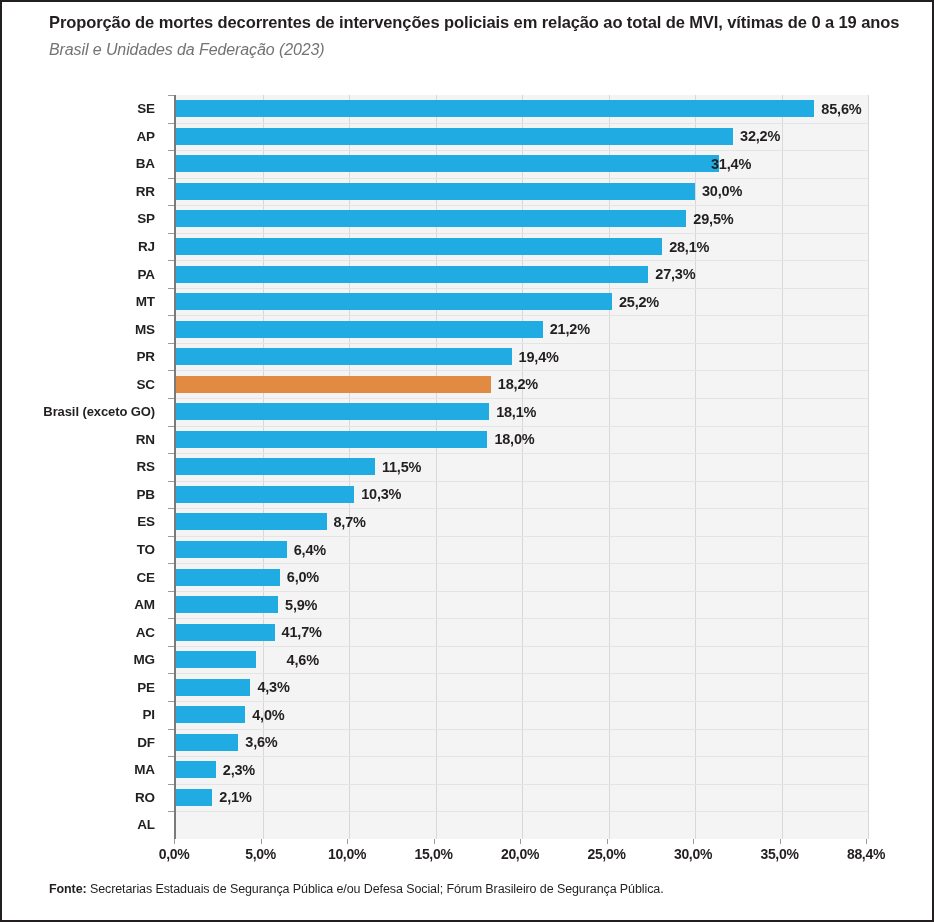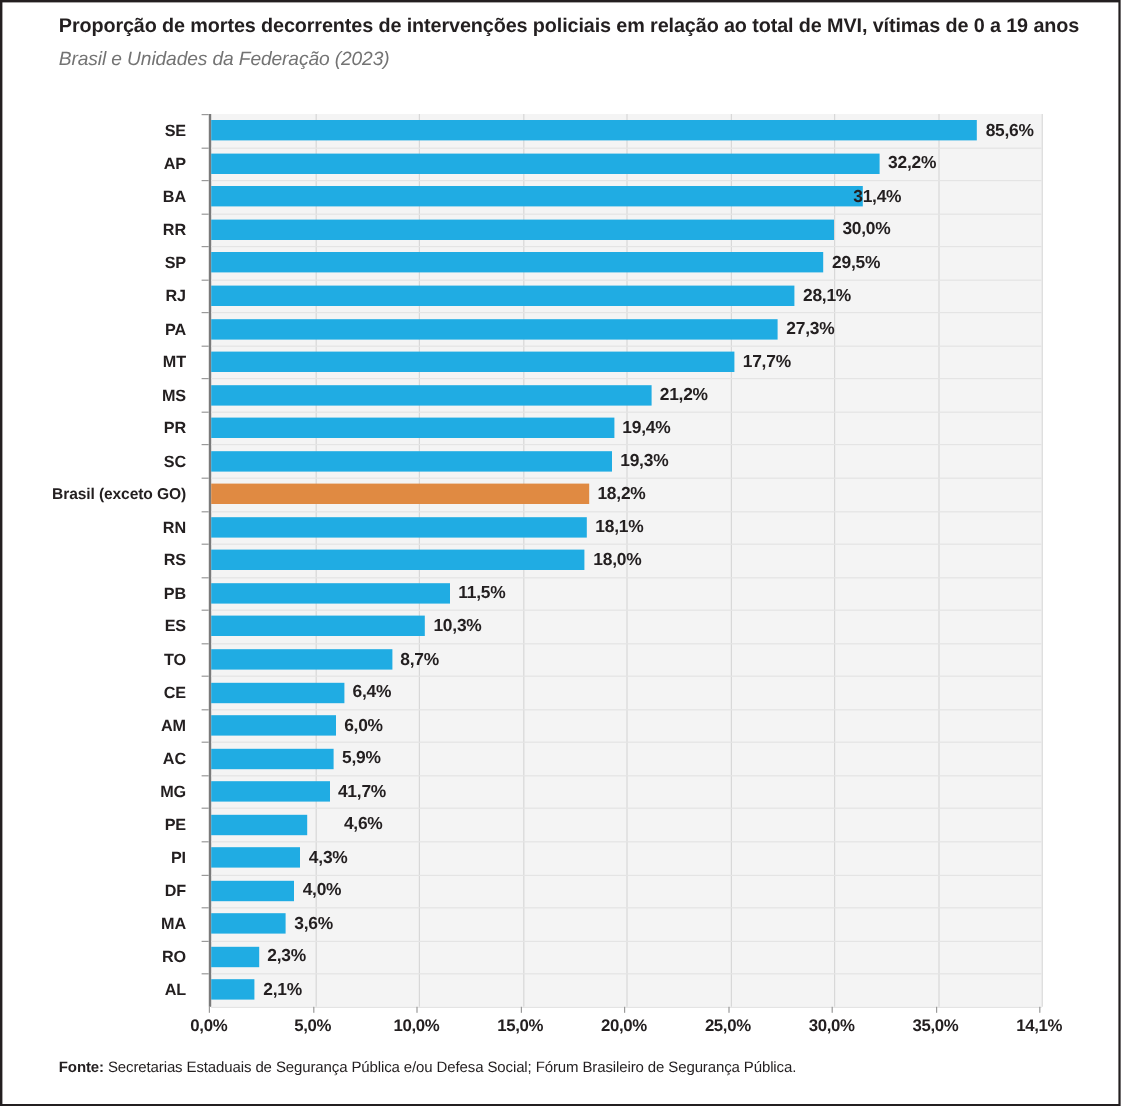--- a/index.html
+++ b/index.html
@@ -369,36 +369,31 @@
             <div class="bar-value" style="left: 486.13px;">28,1%</div>
           </div>
           <div class="row">
             <div class="band"></div>
             <div class="bar" title="PA: 27,3%" style="width: 472.29px;"></div>
             <div class="bar-value" style="left: 472.29px;">27,3%</div>
           </div>
           <div class="row">
             <div class="band"></div>
             <div class="bar" title="MT: 25,2%" style="width: 435.96px;"></div>
-            <div class="bar-value" style="left: 435.96px;">17,7%</div>
+            <div class="bar-value" style="left: 435.96px;">25,2%</div>
           </div>
           <div class="row">
             <div class="band"></div>
             <div class="bar" title="MS: 21,2%" style="width: 366.76px;"></div>
             <div class="bar-value" style="left: 366.76px;">21,2%</div>
           </div>
           <div class="row">
             <div class="band"></div>
             <div class="bar" title="PR: 19,4%" style="width: 335.62px;"></div>
             <div class="bar-value" style="left: 335.62px;">19,4%</div>
-          </div>
-          <div class="row">
-            <div class="band"></div>
-            <div class="bar" title="SC: 19,3%" style="width: 333.89px;"></div>
-            <div class="bar-value" style="left: 333.89px;">19,3%</div>
           </div>
           <div class="row">
             <div class="band"></div>
             <div class="bar highlight" title="Brasil (exceto GO): 18,2%" style="width: 314.86px;"></div>
             <div class="bar-value" style="left: 314.86px;">18,2%</div>
           </div>
           <div class="row">
             <div class="band"></div>
             <div class="bar" title="RN: 18,1%" style="width: 313.13px;"></div>
             <div class="bar-value" style="left: 313.13px;">18,1%</div>
@@ -487,21 +482,21 @@
         <div class="xlabel" style="left: 259.5px;">15,0%</div>
         <div class="xtick" style="left: 346px;"></div>
         <div class="xlabel" style="left: 346px;">20,0%</div>
         <div class="xtick" style="left: 432.5px;"></div>
         <div class="xlabel" style="left: 432.5px;">25,0%</div>
         <div class="xtick" style="left: 519px;"></div>
         <div class="xlabel" style="left: 519px;">30,0%</div>
         <div class="xtick" style="left: 605.5px;"></div>
         <div class="xlabel" style="left: 605.5px;">35,0%</div>
         <div class="xtick" style="left: 692px;"></div>
-        <div class="xlabel" style="left: 692px;">14,1%</div>
+        <div class="xlabel" style="left: 692px;">88,4%</div>
       </div>
   </div>
 
   <div class="source">
     <span class="lead">Fonte:</span><span> Secretarias Estaduais de Segurança Pública e/ou Defesa Social; Fórum Brasileiro de Segurança Pública.</span>
   </div>
 
 </div>
 
 </body></html>

